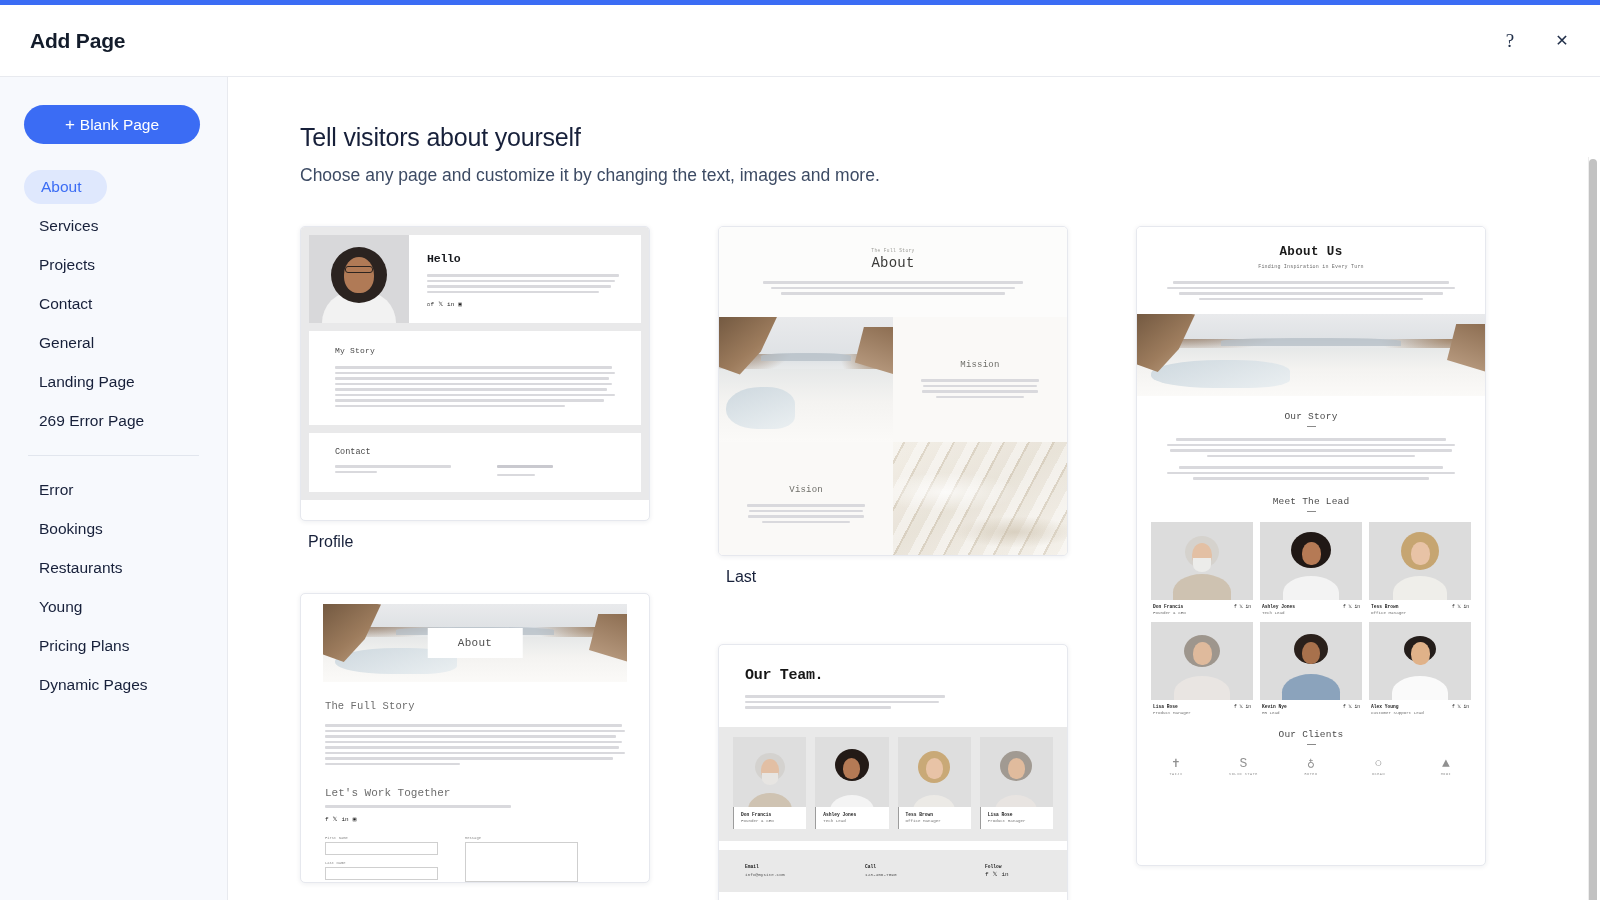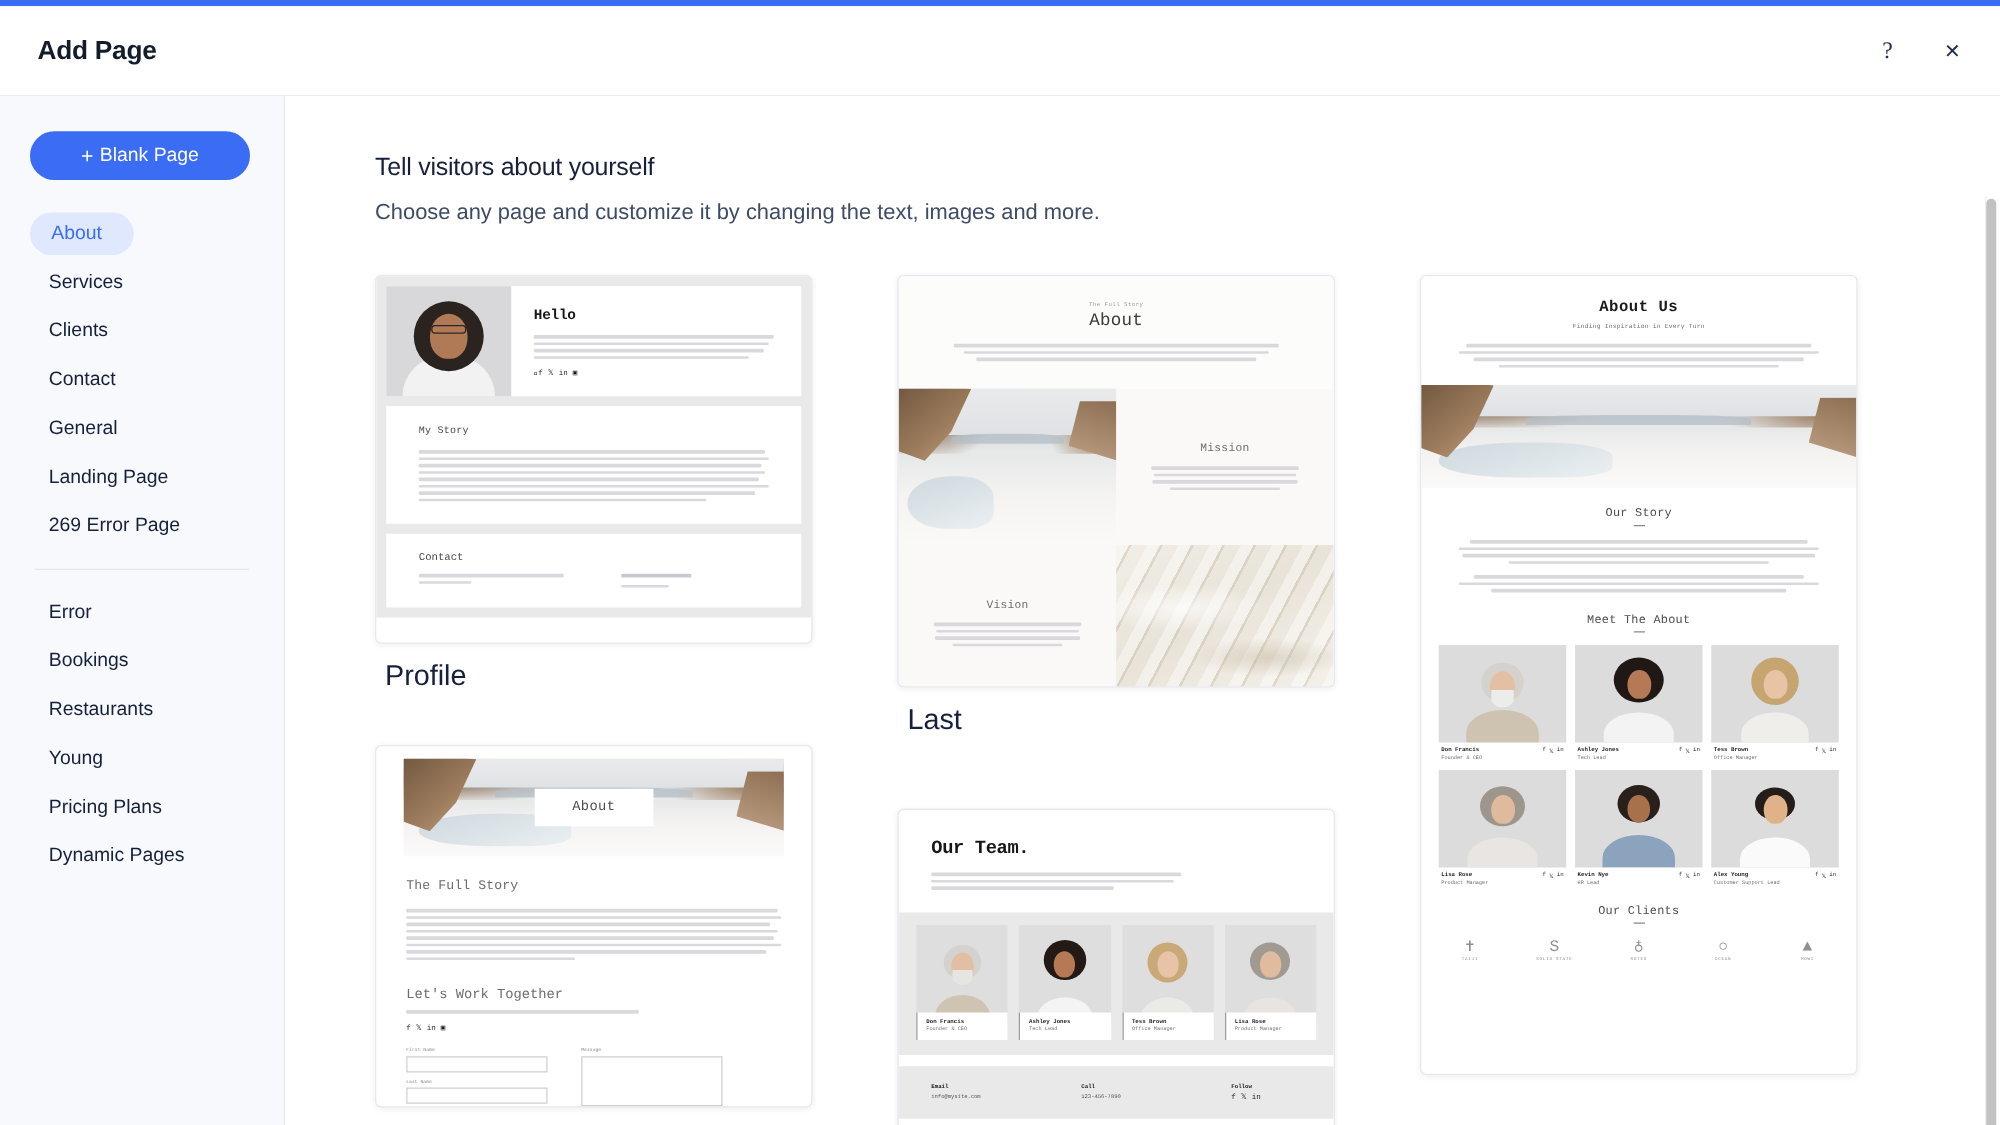--- a/index.html
+++ b/index.html
@@ -46,37 +46,37 @@
     padding: 0 18px; margin: 5px 10px 5px 24px; border-radius:17px;
     font-size:15.5px; color:#17203a; cursor:pointer; white-space:nowrap;
   }
   .nav-item.pad-left { padding-left: 15px; }
   .nav-item.active { background:#dfe8fd; color:#3b6cf4; width:83px; padding-left:17px;}
   .nav-divider { height:1px; background:#e2e6ee; margin: 17px 28px 17px 28px; }
 
   
   .main { flex:1; position:relative; overflow:hidden; background:#fff; }
   .main-inner { padding: 46px 0 0 72px; }
-  .page-title { font-size:20px; color:#17203a; font-weight:400; letter-spacing:-0.2px;}
+  .page-title { font-size:25px; color:#17203a; font-weight:400; letter-spacing:-0.2px;}
   .page-sub { font-size:17.5px; color:#3d4b64; margin-top: 13px; font-weight:400; }
 
   
   .tpl-grid {
     margin-top: 40px; display:grid;
     grid-template-columns: 418px 418px 418px;
     column-gap: 0px;
   }
   .tpl-col { width: 418px; }
   .tpl-item { margin-bottom: 16px; }
   .tpl-card {
     width: 350px; background:#fff; border:1px solid #e6e8ee; border-radius:5px;
     box-shadow: 0 1px 5px rgba(30,40,70,0.08);
     overflow:hidden; position:relative; cursor:pointer;
   }
-  .tpl-label { font-size:23px; color:#17203a; margin: 12px 0 0 8px; }
+  .tpl-label { font-size:16px; color:#17203a; margin: 12px 0 0 8px; }
 
   
   .mini { font-family:Liberation Mono, monospace; color:#2b2b2b; }
   .mini-lines { display:flex; flex-direction:column; gap:3px; }
   .ln { height:2.5px; background:#d9d9dd; border-radius:1px; }
   .ln.dark { background:#c9c9cf; }
 
   
   .pf-wrap { background:#e9e9ea; padding: 8px; }
   .pf-hero { display:flex; background:#fff; height: 88px; }
@@ -237,21 +237,21 @@
 
     <div class="sidebar">
       <button class="blank-btn">
         <span class="plus">+</span>
         <span>Blank Page</span>
       </button>
 
       <div class="nav">
         <div class="nav-item active">About</div>
         <div class="nav-item pad-left">Services</div>
-        <div class="nav-item pad-left">Clients</div>
+        <div class="nav-item pad-left">Projects</div>
         <div class="nav-item pad-left">Contact</div>
         <div class="nav-item pad-left">General</div>
         <div class="nav-item pad-left">Landing Page</div>
         <div class="nav-item pad-left">269 Error Page</div>
 
         <div class="nav-divider"></div>
 
         <div class="nav-item pad-left">Error</div>
         <div class="nav-item pad-left">Bookings</div>
         <div class="nav-item pad-left">Restaurants</div>
@@ -551,21 +551,21 @@
                       <div class="ln" style="width:94%; margin:0 auto;"></div>
                       <div class="ln" style="width:100%"></div>
                       <div class="ln" style="width:98%; margin:0 auto;"></div>
                       <div class="ln" style="width:72%; margin:0 auto;"></div>
                     </div>
                     <div class="mini-lines" style="margin-top:9px;">
                       <div class="ln" style="width:92%; margin:0 auto;"></div>
                       <div class="ln" style="width:100%"></div>
                       <div class="ln" style="width:82%; margin:0 auto;"></div>
                     </div>
-                    <div class="au-h" style="margin-top:16px;">Meet The About</div>
+                    <div class="au-h" style="margin-top:16px;">Meet The Lead</div>
                     <div class="au-dash"></div>
                   </div>
 
                   <div class="team-grid">
                     <div class="tm">
                       <div class="tm-photo">
                         <div class="person">
                           <div class="hair" style="width:34px;height:32px;left:50%;margin-left:-17px;top:14px;background:#d5d2cd;"></div>
                           <div class="skin" style="width:20px;height:24px;left:50%;margin-left:-10px;top:21px;background:#e3c0a4;"></div>
                           <div class="hair" style="width:18px;height:14px;left:50%;margin-left:-9px;top:36px;background:#ececea;border-radius:0 0 50% 50%;"></div>

